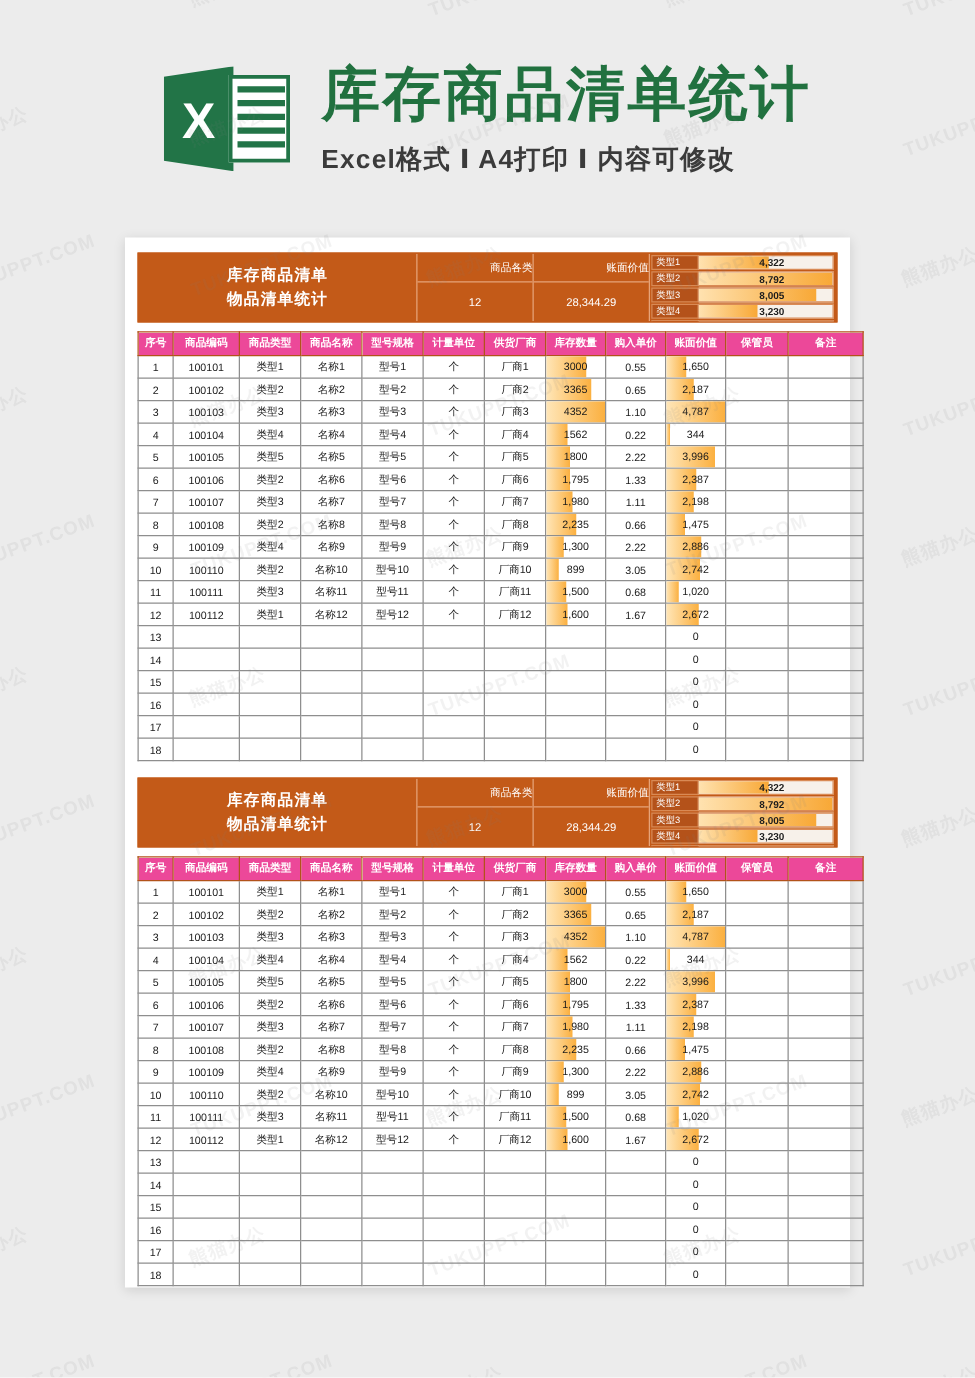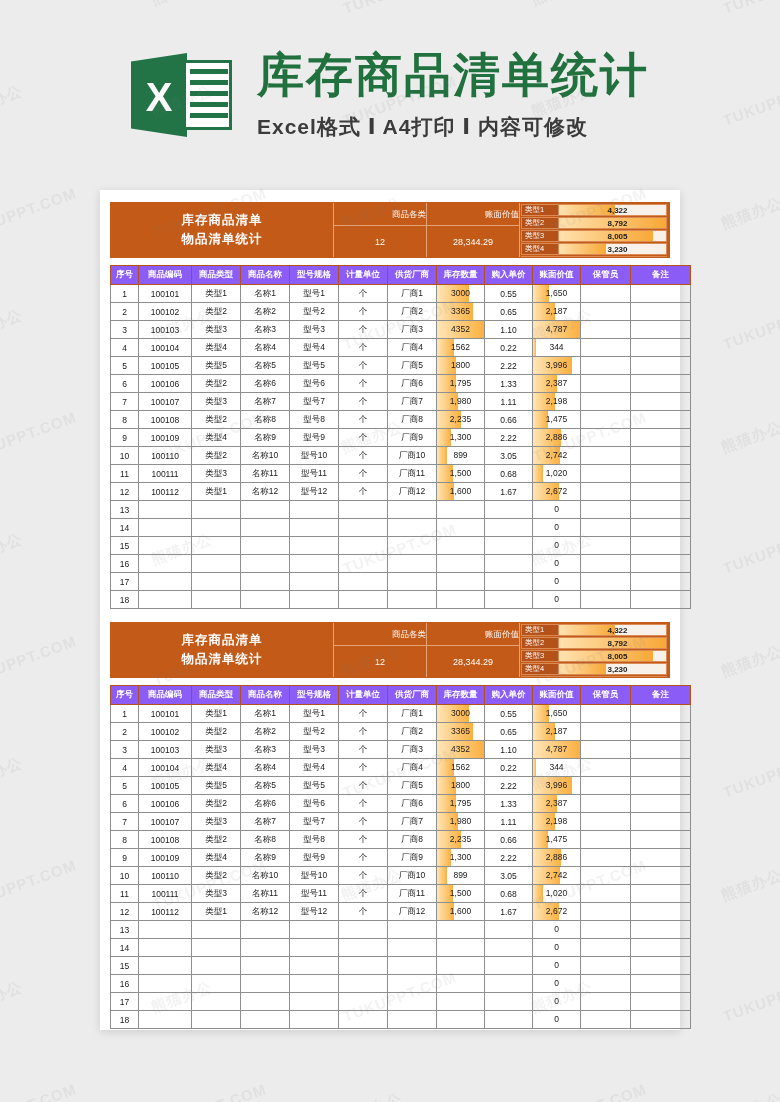--- a/index.html
+++ b/index.html
@@ -232,21 +232,21 @@
     border: 1px solid #8e8e8e;
     height: 17px;
     padding: 0;
     font-size: 8.5px;
     color: #1a1a1a;
     text-align: center;
     overflow: hidden;
     white-space: nowrap;
   }
   table.grid th {
-    background: #8b5cf6;
+    background: #ec4899;
     color: #ffffff;
     font-weight: bold;
     font-size: 8.5px;
     height: 18px;
     border-color: #b2521a;
     font-family: Liberation Serif, serif;
   }
   td.databar {
     position: relative;
   }

